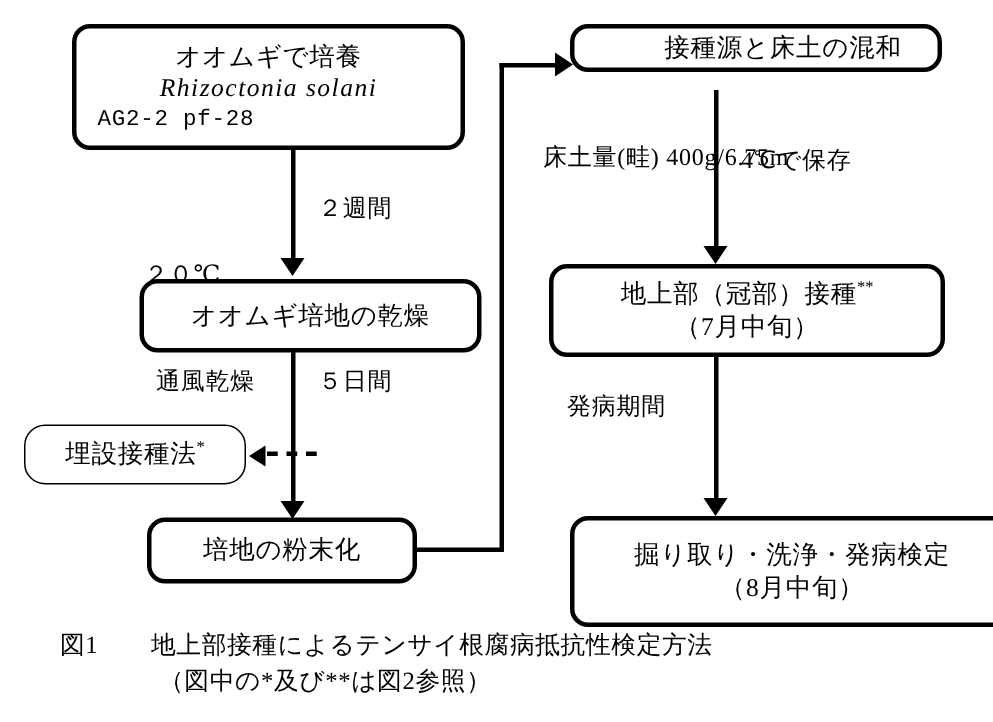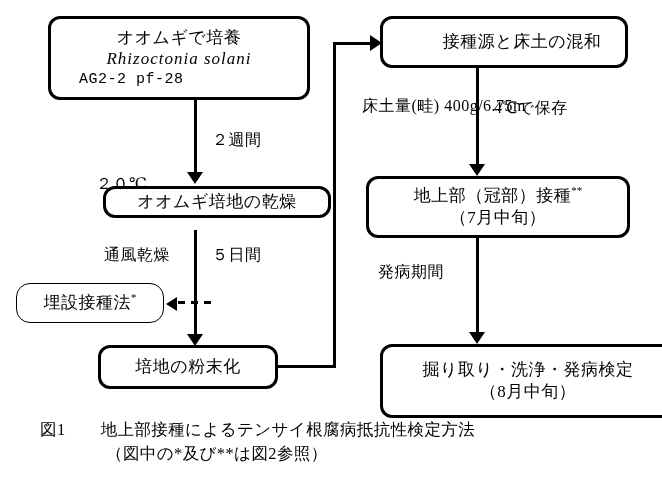--- a/index.html
+++ b/index.html
@@ -36,21 +36,21 @@
     letter-spacing: 0.5px;
     z-index: 3;
   }
   .box.thin {
     border-width: 1.6px;
     border-radius: 14px;
   }
   .box .ln { display: block; white-space: nowrap; }
   .box .ital { font-style: italic; letter-spacing: 1px; }
   .box .mono { font-family: "Liberation Mono", "DejaVu Sans Mono", monospace; font-size: 15px; letter-spacing: 0.5px;}
-  .box .lnleft { align-self: flex-start; padding-left: 28px; }
+  .box .lnleft { align-self: flex-start; padding-left: 14px; }
   sup.ast {
     font-size: 11px;
     vertical-align: super;
     line-height: 0;
     letter-spacing: 0;
   }
 
   
   .vline {
     position: absolute;
@@ -129,21 +129,21 @@
     <span class="ln">オオムギで培養</span>
     <span class="ln ital">Rhizoctonia solani</span>
     <span class="ln mono lnleft">AG2-2 pf-28</span>
   </div>
 
   <div class="vline" style="left:194px; top:100px; height:76px;"></div>
   <div class="arrowhead-down" style="left:187px; top:172px;"></div>
   <div class="elabel lft" style="left:96px; top:130px;margin-top:44px;">２０℃</div>
   <div class="elabel right" style="left:212px; top:130px;">２週間</div>
 
-  <div class="box" style="left:103px; top:186px; width:228px; height:32px;">
+  <div class="box" style="left:93px; top:186px; width:228px; height:49px;">
     <span class="ln">オオムギ培地の乾燥</span>
   </div>
 
   <div class="vline" style="left:194px; top:230px; height:110px;"></div>
   <div class="arrowhead-down" style="left:187px; top:334px;"></div>
   <div class="elabel lft" style="left:104px; top:245px;">通風乾燥</div>
   <div class="elabel right" style="left:212px; top:245px;">５日間</div>
 
   <div class="dashline" style="left:178px; top:301px; width:36px;"></div>
   <div class="arrowhead-left" style="left:166px; top:297px;"></div>
@@ -154,21 +154,21 @@
 
   <div class="box thin" style="left:16px; top:283px; width:148px; height:40px;">
     <span class="ln"><span>埋設接種法</span><sup class="ast">*</sup></span>
   </div>
 
   <div class="hline" style="left:276px; top:365px; width:60px;"></div>
   <div class="vline" style="left:333px; top:42px; height:326px;"></div>
   <div class="hline" style="left:333px; top:42px; width:40px;"></div>
   <div class="arrowhead-right" style="left:370px; top:35px;"></div>
 
-  <div class="box" style="left:380px; top:16px; width:248px; height:52px;padding-left:36px;">
+  <div class="box" style="left:380px; top:16px; width:248px; height:32px;padding-left:36px;">
     <span class="ln">接種源と床土の混和</span>
   </div>
 
   <div class="vline" style="left:476px; top:60px; height:110px;"></div>
   <div class="arrowhead-down" style="left:469px; top:164px;"></div>
   <div class="elabel lft" style="left:362px; top:96px;">
     <span class="ln">床土量(畦)</span>
     <span class="ln mono">400g/6.75m</span>
   </div>
   <div class="elabel right" style="left:494px; top:98px;">4℃で保存</div>

